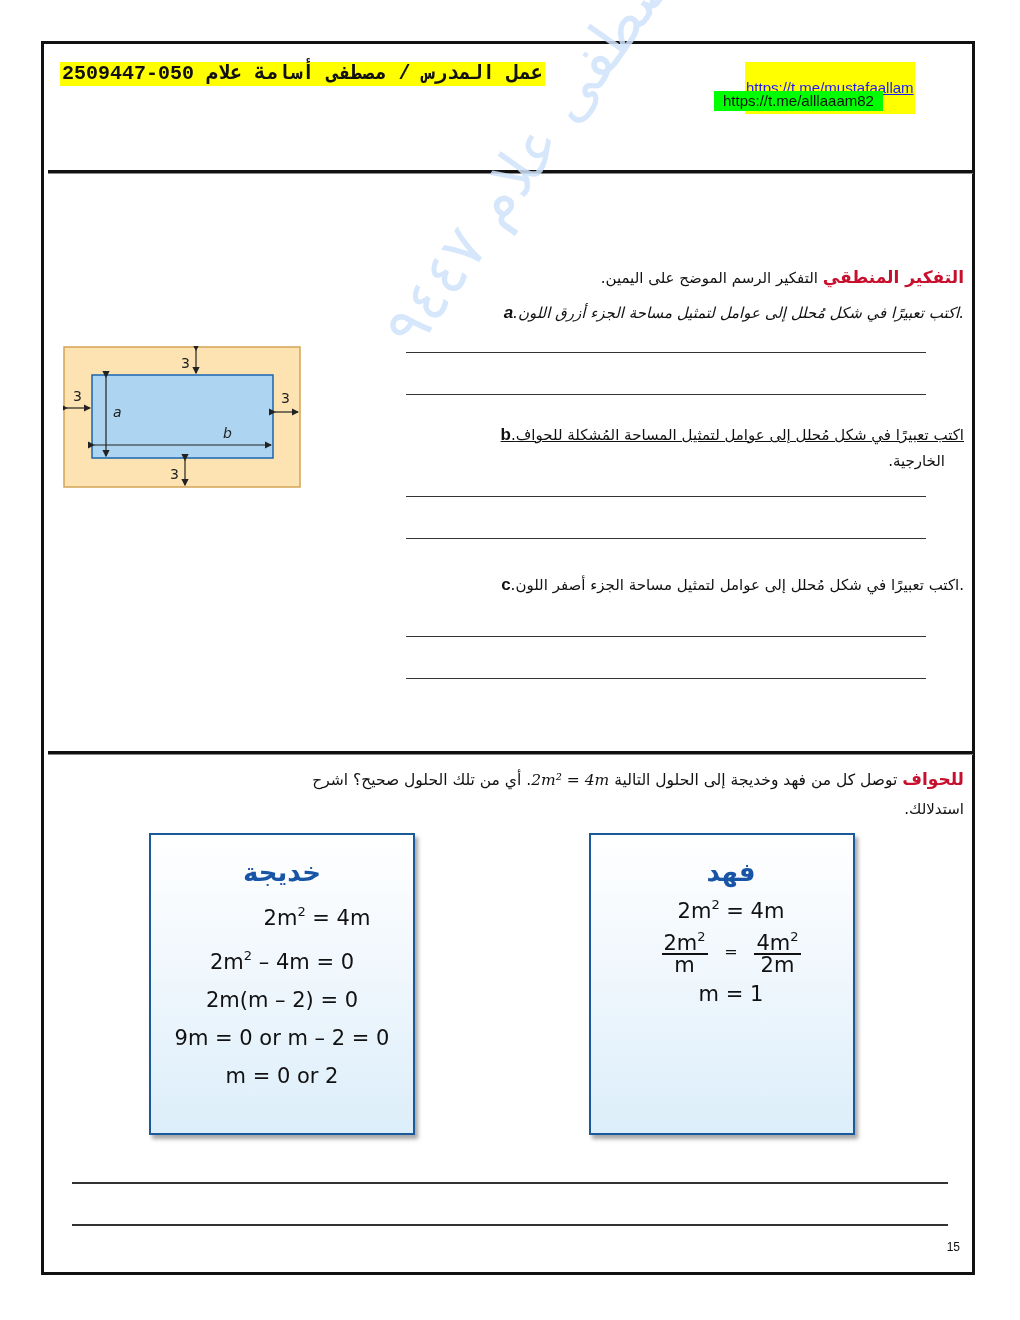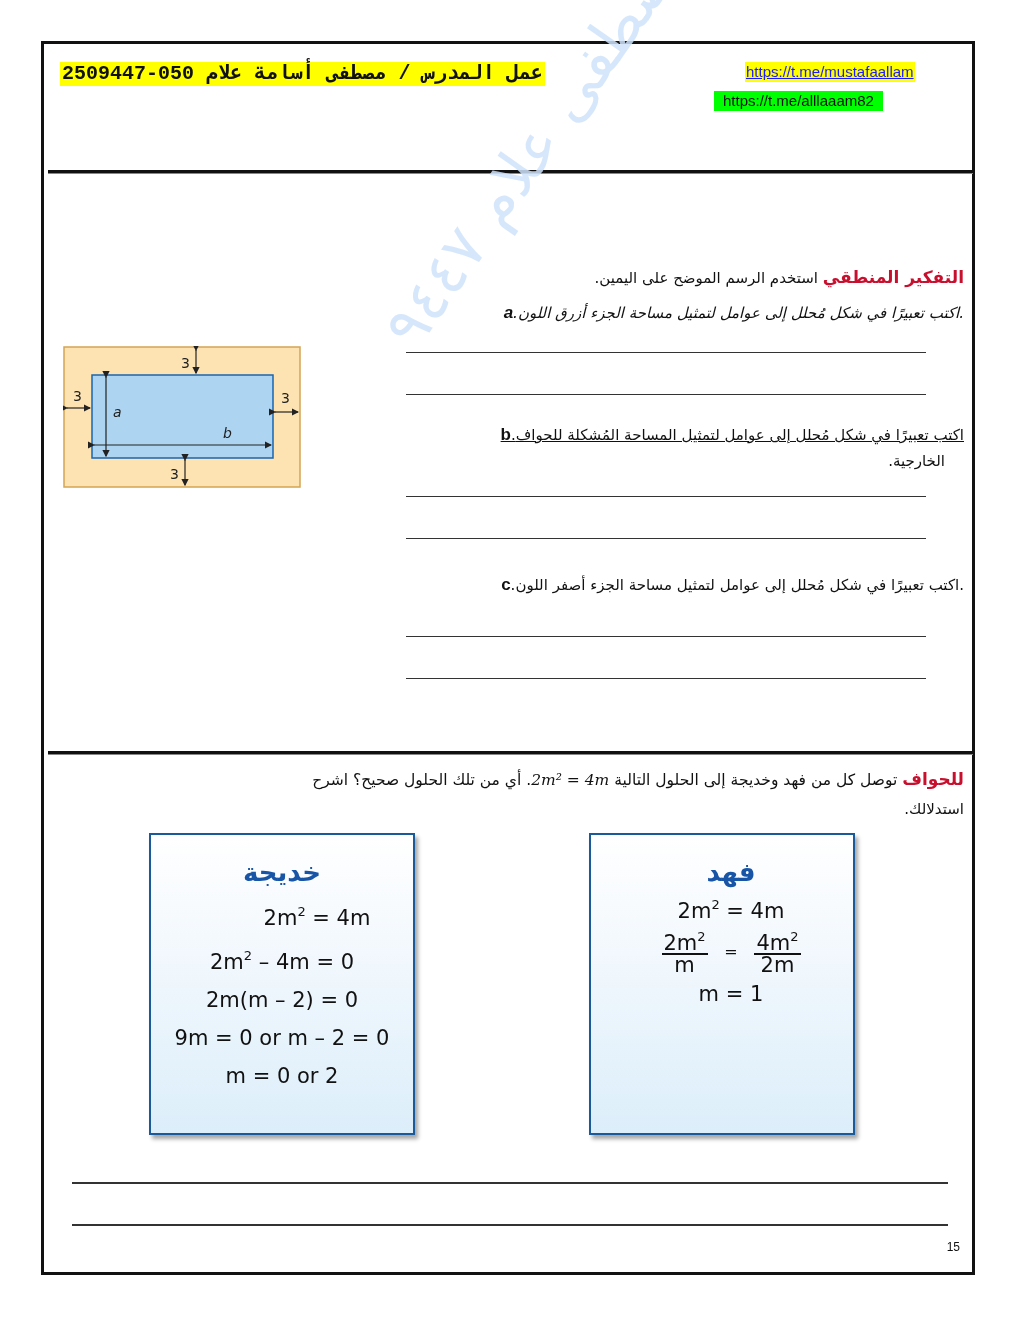--- a/index.html
+++ b/index.html
@@ -1,20 +1,20 @@
 <!DOCTYPE html>
 <html><head>
 <meta charset="utf-8">
 <style>
   html, body { margin: 0; padding: 0; background: #ffffff; }
   body { width: 1020px; height: 1320px; position: relative; overflow: hidden; font-family: "DejaVu Sans", sans-serif; color: #111; }
   .frame { position: absolute; left: 41px; top: 41px; width: 934px; height: 1234px; border: 3px solid #111; box-sizing: border-box; }
   .hr-thick { position: absolute; height: 3px; background: #111; box-shadow: 0 1px 0 #888; }
   .header-title { position: absolute; left: 60px; top: 62px; background: #ffff00; font-family: Liberation Mono, monospace; font-weight: bold; font-size: 20px; line-height: 24px; padding: 0 2px; direction: rtl; white-space: nowrap; }
-  .link1 { position: absolute; left: 745px; top: 62px; background: #ffff00; color: #1a1aff; text-decoration: underline; font-family: "Liberation Sans", sans-serif; font-size: 15px; line-height: 20px; padding: 0 1px; }
+  .link1 { position: absolute; left: 745px; top: 62px; background: #ffff00; color: #1a1aff; text-decoration: underline; font-family: "Liberation Sans", sans-serif; font-size: 15px; line-height: 20px; padding: 16px 1px; }
   .link2 { position: absolute; left: 714px; top: 91px; background: #00ff00; color: #111; font-family: "Liberation Sans", sans-serif; font-size: 15px; line-height: 20px; padding: 0 9px; }
   .rtl { direction: rtl; text-align: right; unicode-bidi: plaintext; }
   .q-line { position: absolute; right: 56px; font-size: 15px; line-height: 22px; white-space: nowrap; }
   .red-label { color: #c8102e; font-weight: bold; font-size: 17px; }
   .q-letter { font-weight: bold; font-family: "Liberation Sans", sans-serif; font-size: 17px; }
   .answer-line { position: absolute; height: 1px; background: #333; }
   .diagram { position: absolute; left: 63px; top: 346px; width: 238px; height: 142px; }
   .page-num { position: absolute; right: 60px; top: 1240px; font-size: 12px; font-family: "Liberation Sans", sans-serif; }
   .card { position: absolute; width: 266px; height: 302px; border: 2px solid #1b5a9a; box-sizing: border-box; background: linear-gradient(#ffffff 0%, #f2f8fd 40%, #dceefa 100%); box-shadow: 3px 4px 4px rgba(0,0,0,0.35); text-align: center; }
   .card-title { color: #1855a6; font-weight: bold; font-size: 26px; margin-top: 20px; line-height: 34px; direction: rtl; }
@@ -33,21 +33,21 @@
 <div class="header-title">عمل المدرس / مصطفى أسامة علام 050-2509447</div>
 <a class="link1">https://t.me/mustafaallam</a>
 <div class="link2">https://t.me/alllaaam82</div>
 <div class="hr-thick" style="left:48px; top:170px; width:925px;"></div>
 
 <div class="watermark">عمل المدرس مصطفى علام ٩٤٤٧</div>
 
 <div class="q-line rtl" style="top:266px;">
   <span class="red-label">التفكير المنطقي</span>
   <span> </span>
-  <span>استخدم الرسم الموضح على اليمين.</span>
+  <span>التفكير الرسم الموضح على اليمين.</span>
 </div>
 
 <div class="q-line rtl" style="top:302px;font-style:italic;">
   <span class="q-letter">a</span><span>.اكتب تعبيرًا في شكل مُحلل إلى عوامل لتمثيل مساحة الجزء أزرق اللون.</span>
 </div>
 <div class="answer-line" style="left:406px; top:352px; width:520px;"></div>
 <div class="answer-line" style="left:406px; top:394px; width:520px;"></div>
 
 <div class="q-line rtl" style="top:424px;text-decoration:underline;">
   <span class="q-letter">b</span><span>.اكتب تعبيرًا في شكل مُحلل إلى عوامل لتمثيل المساحة المُشكلة للحواف</span>

